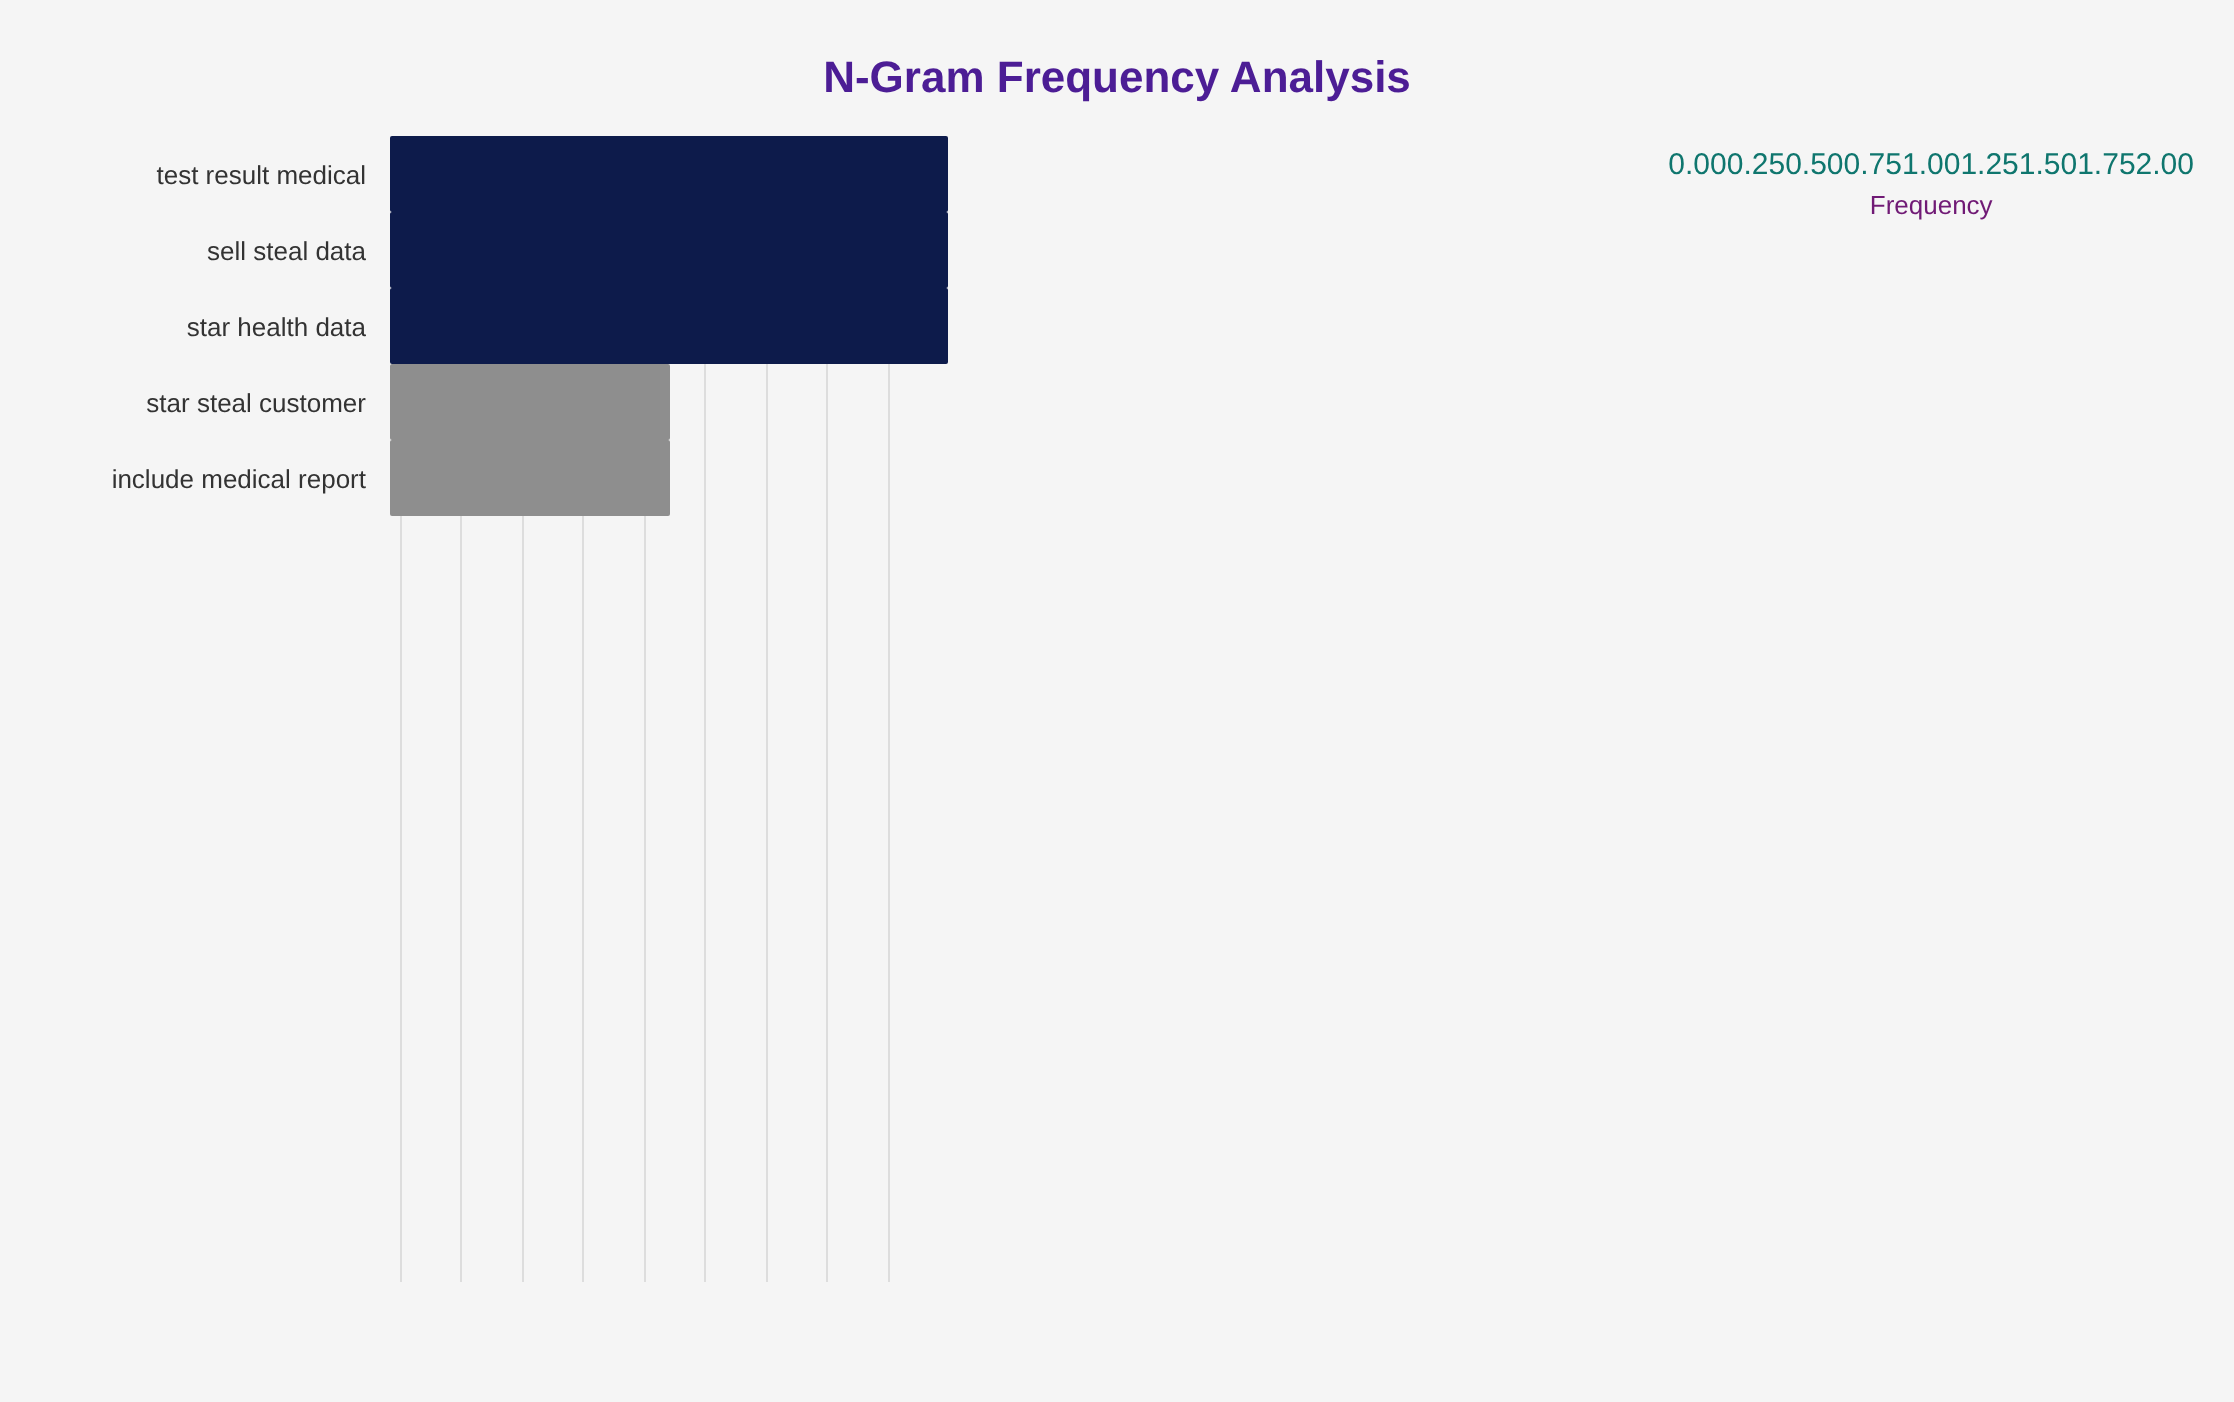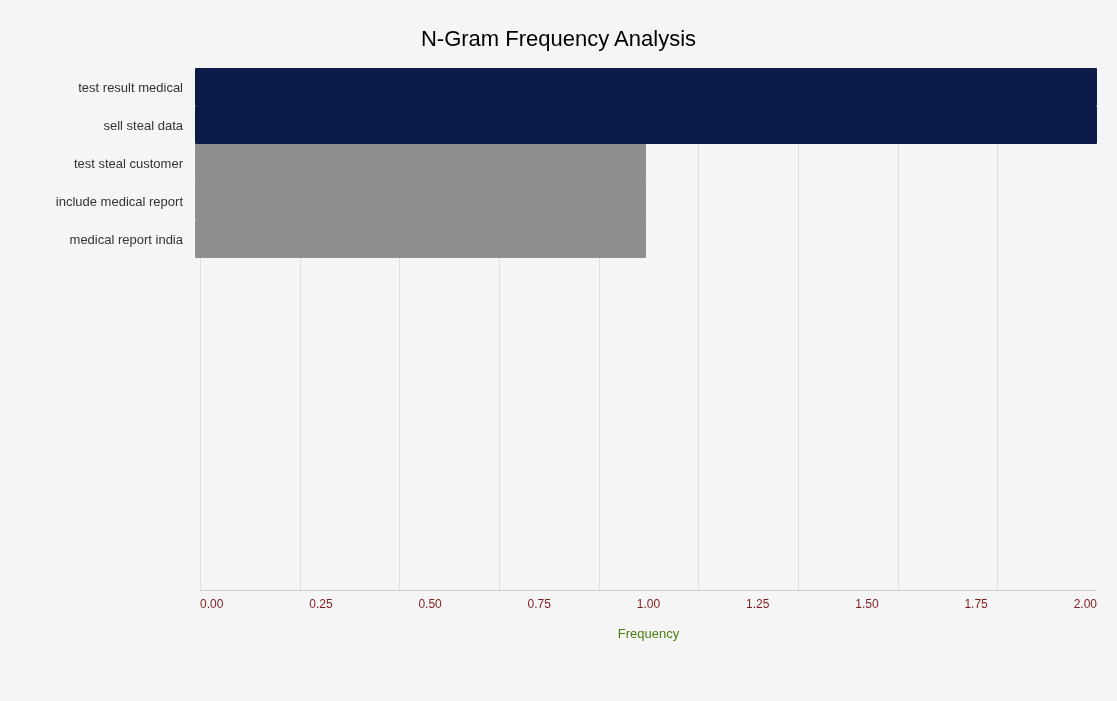--- a/index.html
+++ b/index.html
@@ -14,29 +14,29 @@
       width: 1117px;
       height: 701px;
       background: #f5f5f5;
       padding: 20px 20px 60px 20px;
       display: flex;
       flex-direction: column;
     }
     .chart-title {
       text-align: center;
       font-size: 22px;
-      font-weight: normal;
-      color: #000000;
+      font-weight: bold;
+      color: #4c1d95;
       margin-bottom: 16px;
       padding-top: 6px;
     }
     .chart-area {
       display: flex;
       flex: 1;
-      flex-direction: column;
+      flex-direction: row;
     }
     .bars-section {
       display: flex;
       flex: 1;
       flex-direction: column;
       position: relative;
     }
     
     .grid-background {
       position: absolute;
@@ -88,29 +88,29 @@
       position: relative;
       display: flex;
       flex-direction: column;
     }
     .x-axis-ticks {
       display: flex;
       justify-content: space-between;
       padding-top: 6px;
     }
     .x-axis-label {
-      font-size: 12px;
-      color: #7f1d1d;
+      font-size: 15px;
+      color: #0f766e;
       text-align: right;
     }
     .x-axis-title {
       text-align: center;
       font-size: 13px;
-      color: #4d7c0f;
-      margin-top: 15px;
+      color: #701a75;
+      margin-top: 4px;
     }
     .separator-line {
       height: 1px;
       background: #ccc;
       margin-left: 180px;
     }
   </style>
 </head>
 <body>
 
@@ -138,33 +138,33 @@
               <div class="bar-fill bar-dark-blue" style="width: 100%;"></div>
             </div>
           </div>
           <div class="bar-row">
             <div class="bar-label">sell steal data</div>
             <div class="bar-track">
               <div class="bar-fill bar-dark-blue" style="width: 100%;"></div>
             </div>
           </div>
           <div class="bar-row">
-            <div class="bar-label">test steal customer</div>
+            <div class="bar-label">star health data</div>
+            <div class="bar-track">
+              <div class="bar-fill bar-dark-blue" style="width: 100%;"></div>
+            </div>
+          </div>
+          <div class="bar-row">
+            <div class="bar-label">star steal customer</div>
             <div class="bar-track">
               <div class="bar-fill bar-gray" style="width: 50%;"></div>
             </div>
           </div>
           <div class="bar-row">
             <div class="bar-label">include medical report</div>
-            <div class="bar-track">
-              <div class="bar-fill bar-gray" style="width: 50%;"></div>
-            </div>
-          </div>
-          <div class="bar-row">
-            <div class="bar-label">medical report india</div>
             <div class="bar-track">
               <div class="bar-fill bar-gray" style="width: 50%;"></div>
             </div>
           </div>
         </div>
     </div>
     <div class="separator-line"></div>
     <div class="x-axis">
       <div class="x-axis-ticks" id="x-ticks-container">
           <span class="x-axis-label">0.00</span>

